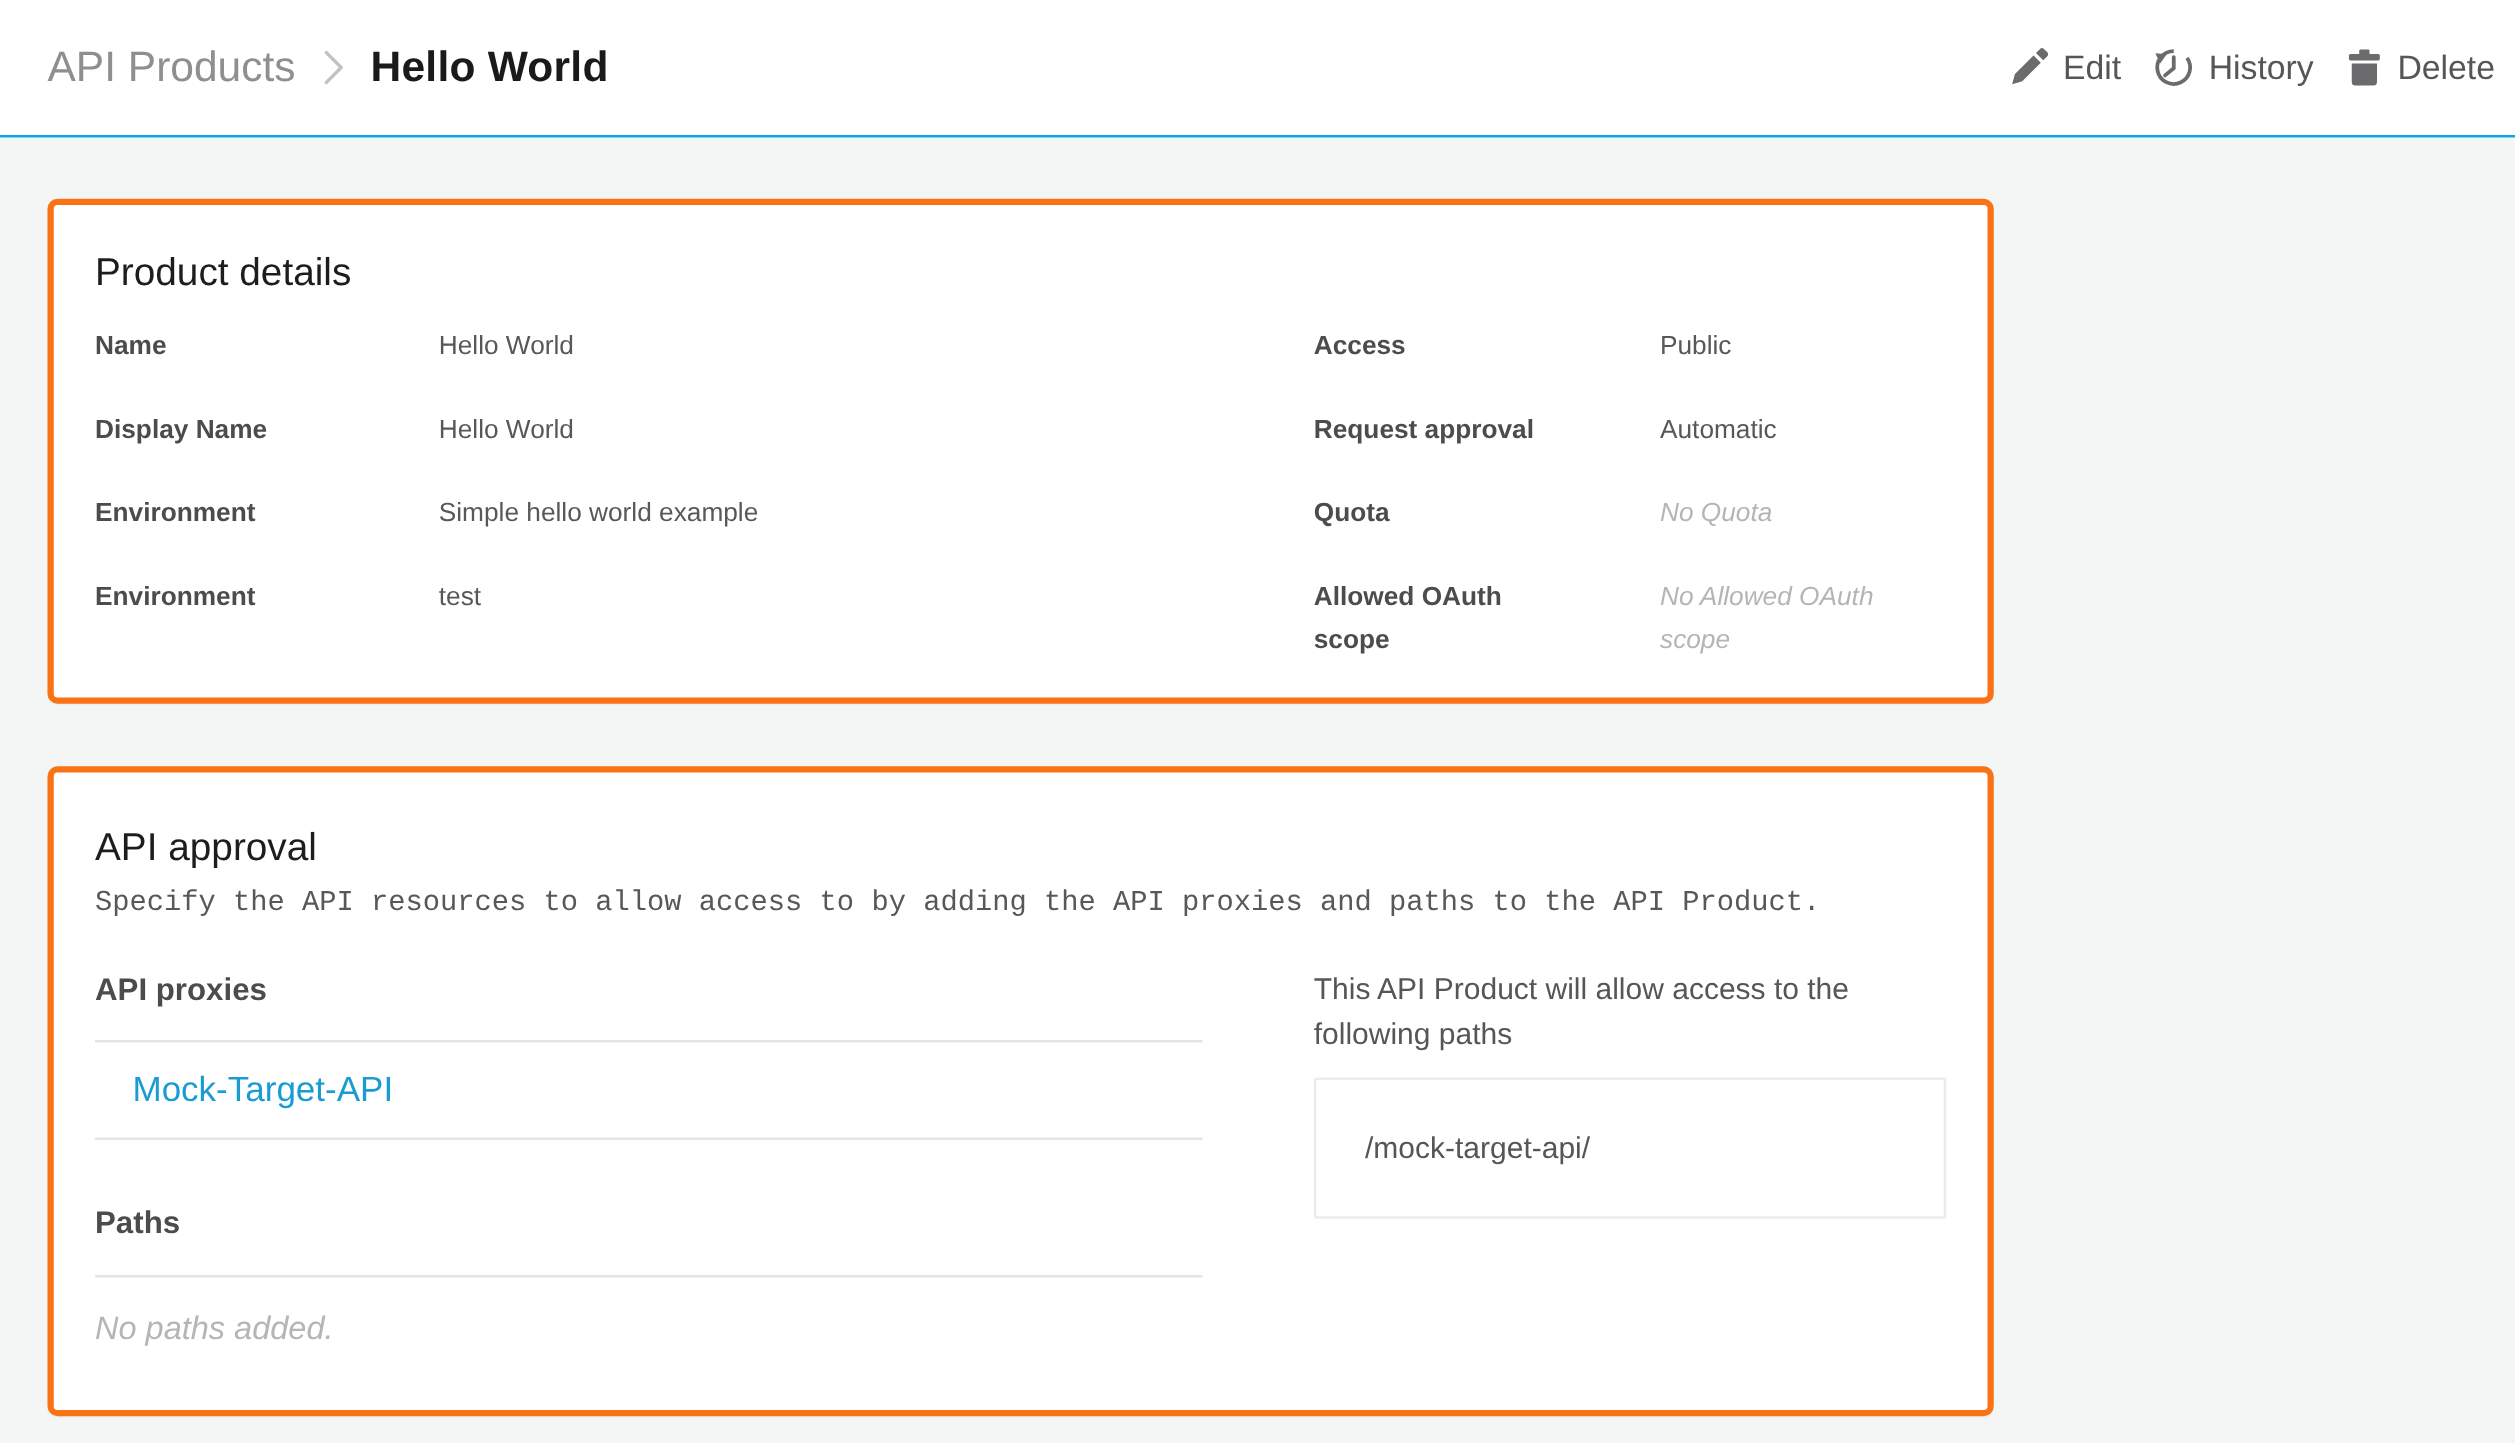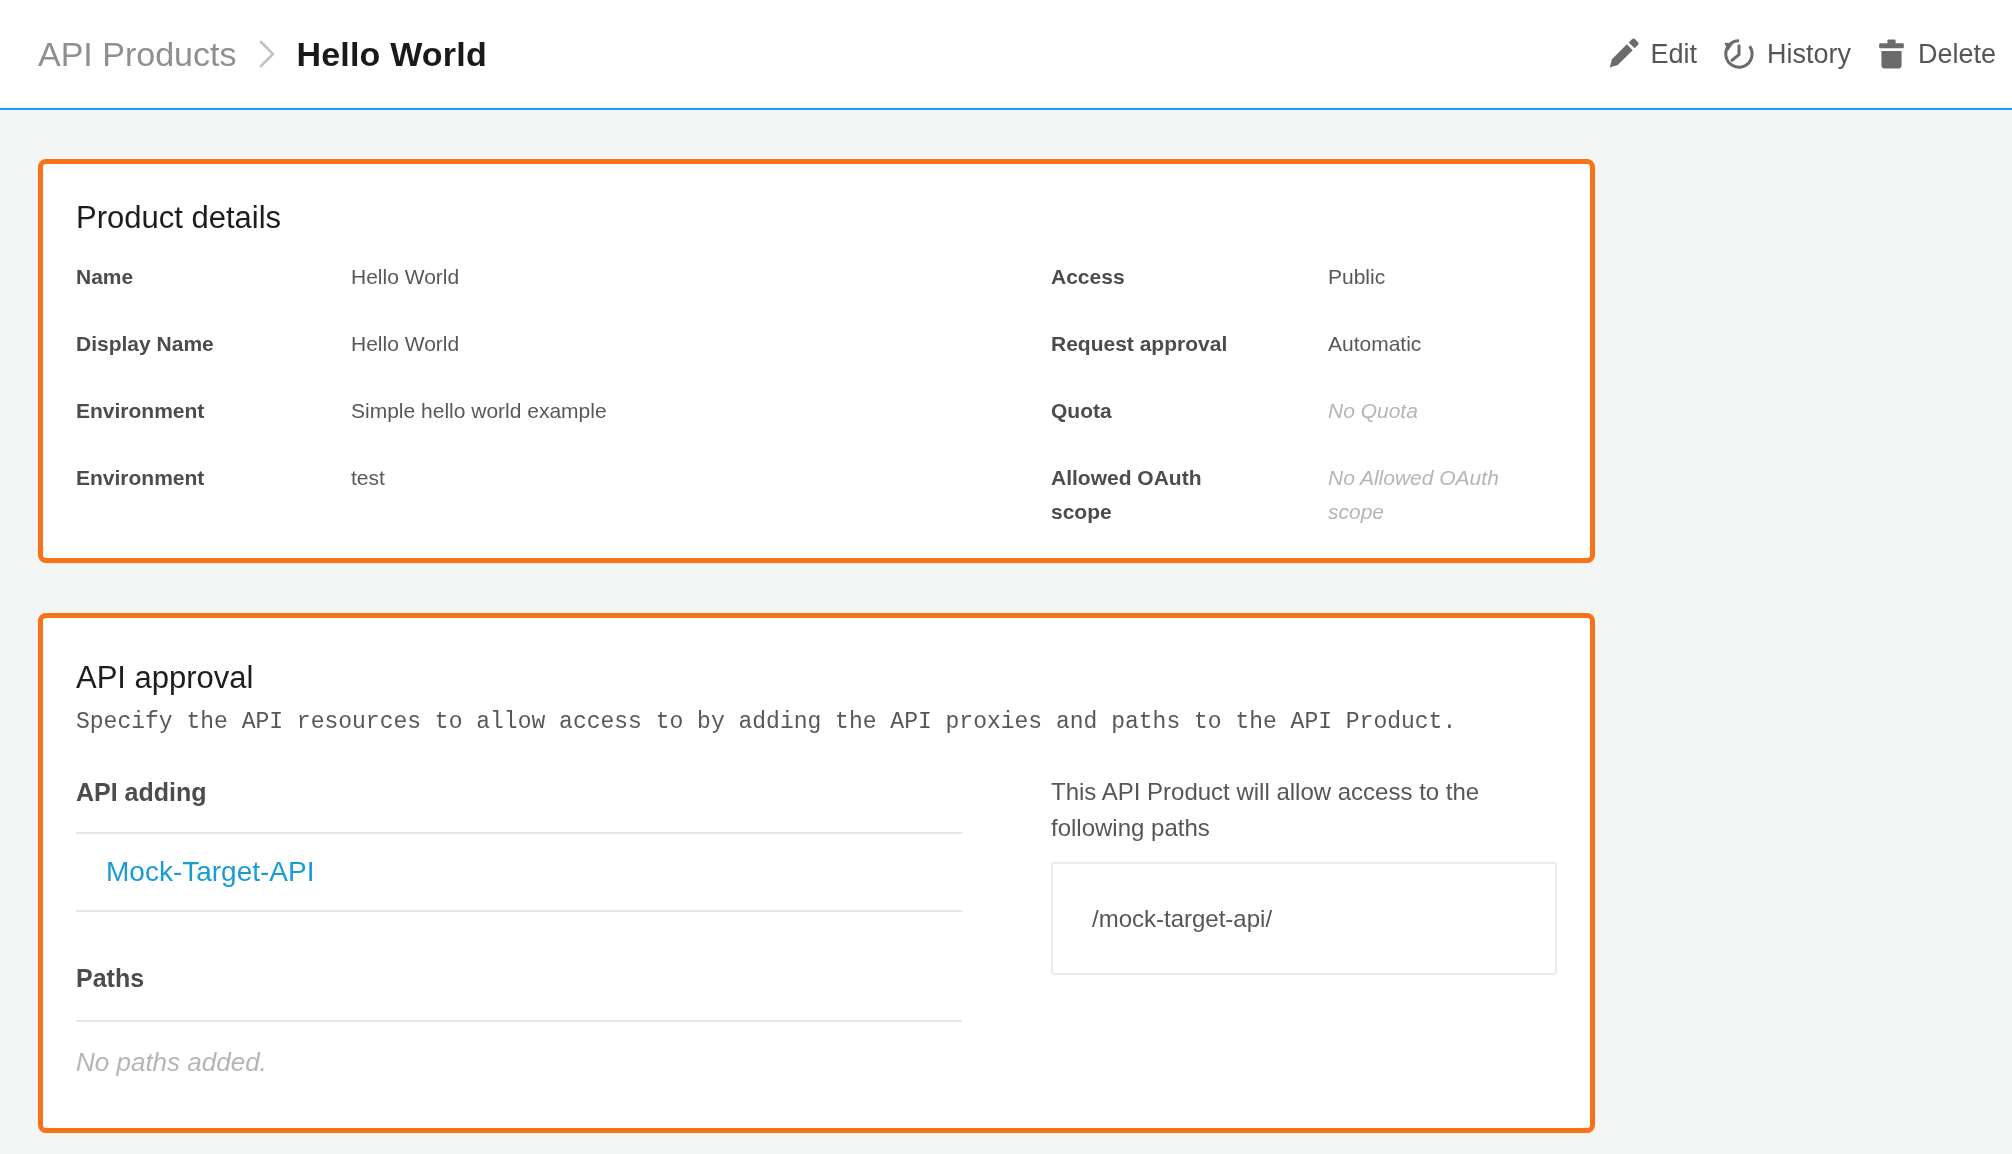--- a/index.html
+++ b/index.html
@@ -206,21 +206,21 @@
     </div>
   </div>
 
   <div class="card card-resources">
     <h2>API approval</h2>
     <div class="subtitle">Specify the API resources to allow access to by adding the API proxies and paths to the API Product.</div>
 
     <div class="resources-cols">
 
       <div class="res-left">
-        <div class="sub-h">API adding</div>
+        <div class="sub-h">API proxies</div>
         <hr class="divider d1">
         <div class="proxy-item">
           <a class="proxy-link">Mock-Target-API</a>
         </div>
         <hr class="divider">
         <div class="sub-h paths-title">Paths</div>
         <hr class="divider d3">
         <div class="empty-text">No paths added.</div>
       </div>
 

